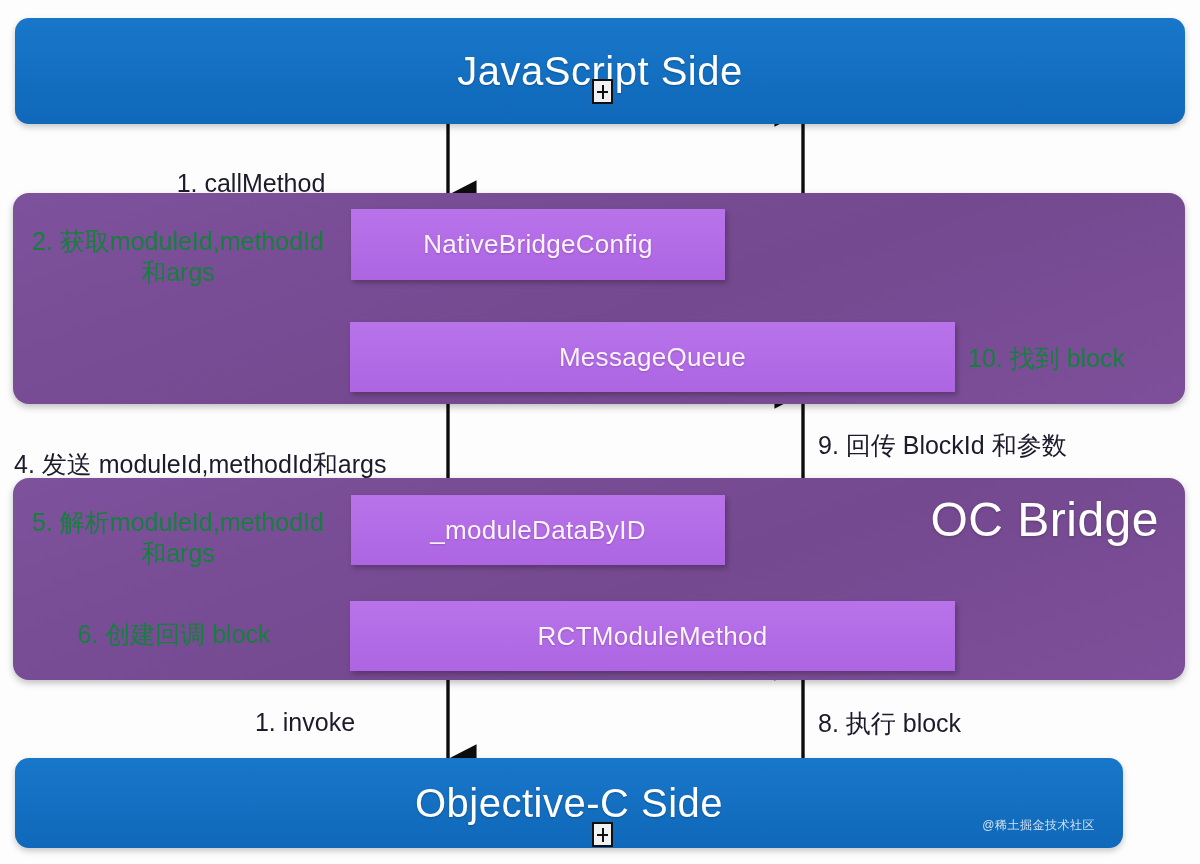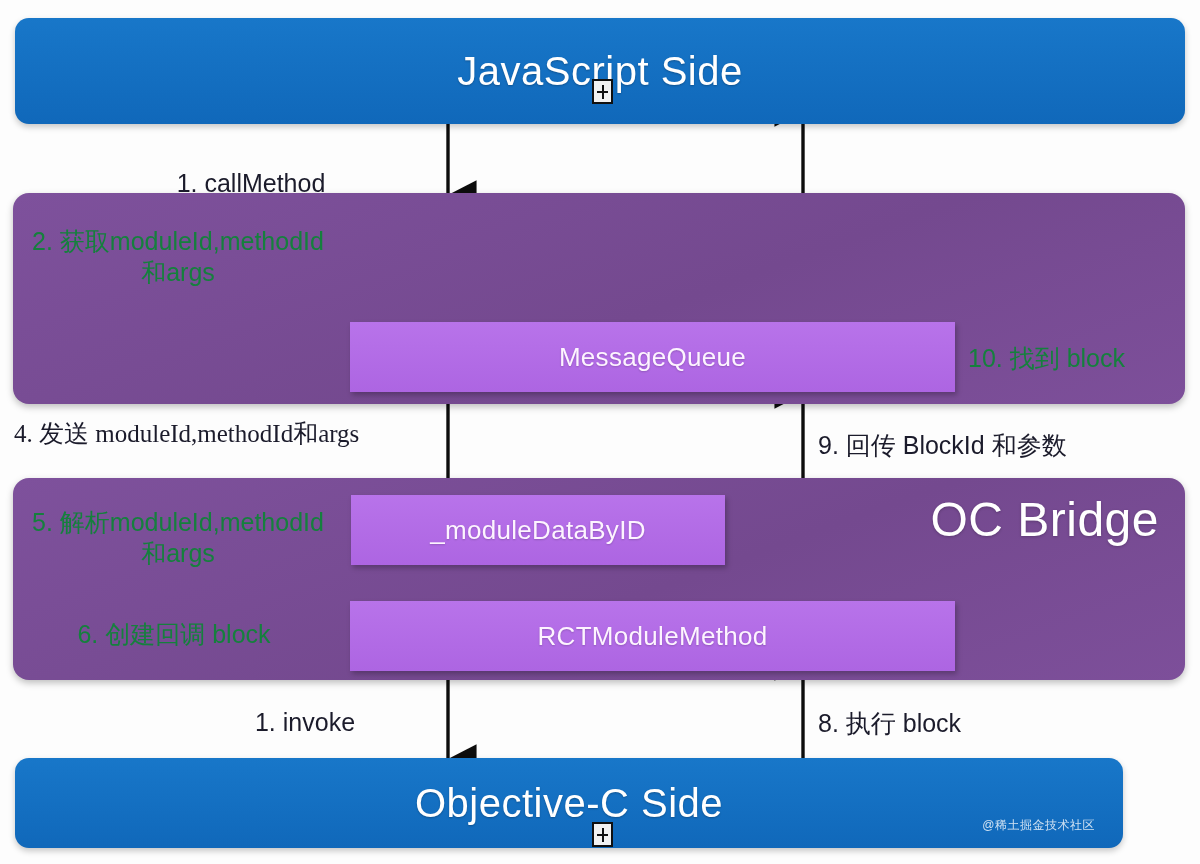--- a/index.html
+++ b/index.html
@@ -177,20 +177,23 @@
     <line x1="803" y1="196" x2="803" y2="111" stroke="#0d0d0d" stroke-width="3.4" marker-end="url(#arrowhead-up)"></line>
   </svg>
 
   <div class="layer-bar blue" style="left:15px; top:18px; width:1170px; height:106px;">
     <span class="bar-title">JavaScript Side</span>
   </div>
   <div class="cursor-glyph" style="left:592px; top:79px;"></div>
 
   <div class="bridge-panel" style="left:13px; top:193px; width:1172px; height:211px;">
 
+    <div class="module-box" style="left:338px; top:16px; width:374px; height:71px;">
+      <span class="module-label">NativeBridgeConfig</span>
+    </div>
 
     <div class="module-box" style="left:337px; top:129px; width:605px; height:70px;">
       <span class="module-label">MessageQueue</span>
     </div>
   </div>
 
   <div class="bridge-panel" style="left:13px; top:478px; width:1172px; height:202px;">
     <span class="panel-title" style="top:14px;">OC Bridge</span>
 
     <div class="module-box" style="left:337px; top:123px; width:605px; height:70px;">
@@ -207,21 +210,21 @@
     <span class="watermark" style="right:28px; bottom:14px;">@稀土掘金技术社区</span>
   </div>
   <div class="cursor-glyph" style="left:592px; top:822px;"></div>
 
   <div class="step-label center" style="left:116px; top:136px; width:270px;margin-top:32px;">1. callMethod</div>
 
   <div class="step-label center on-panel" style="left:8px; top:226px; width:340px;">2. 获取moduleId,methodId
 和args</div>
 
 
-  <div class="step-label left" style="left:14px; top:419px; width:430px;font-family:Liberation Serif, serif;">4. 发送 moduleId,methodId和args</div>
+  <div class="step-label left" style="left:14px; top:449px; width:430px;">4. 发送 moduleId,methodId和args</div>
 
   <div class="step-label center on-panel" style="left:8px; top:507px; width:340px;">5. 解析moduleId,methodId
 和args</div>
 
   <div class="step-label center on-panel" style="left:8px; top:619px; width:332px;">6. 创建回调 block</div>
 
   <div class="step-label center" style="left:170px; top:707px; width:270px;">1. invoke</div>
 
   <div class="step-label left" style="left:818px; top:708px; width:330px;">8. 执行 block</div>
 

